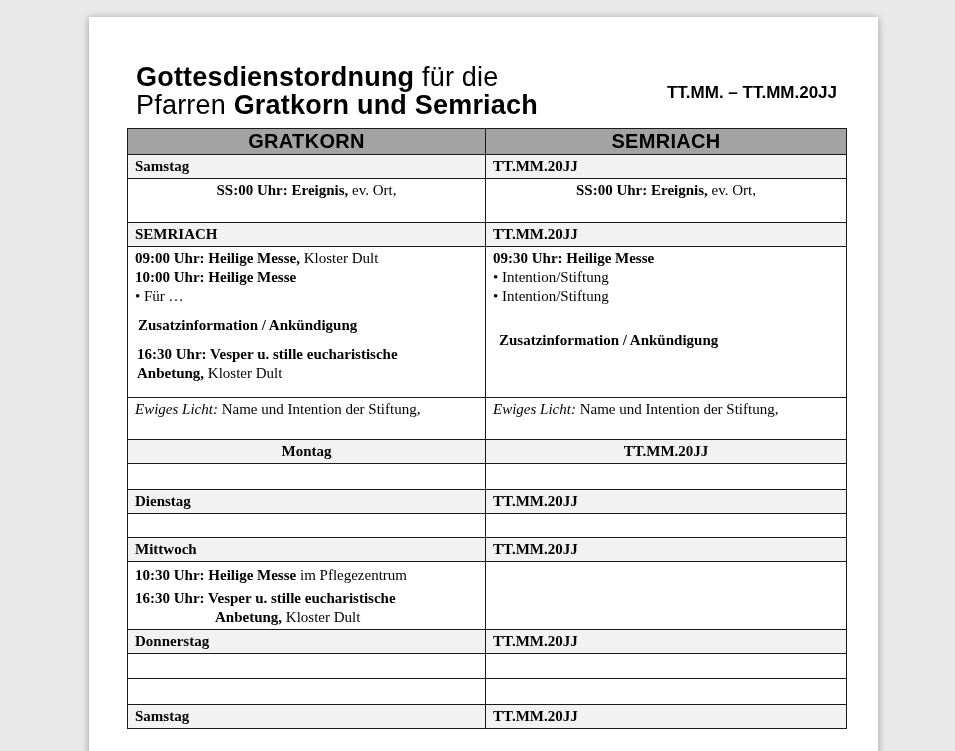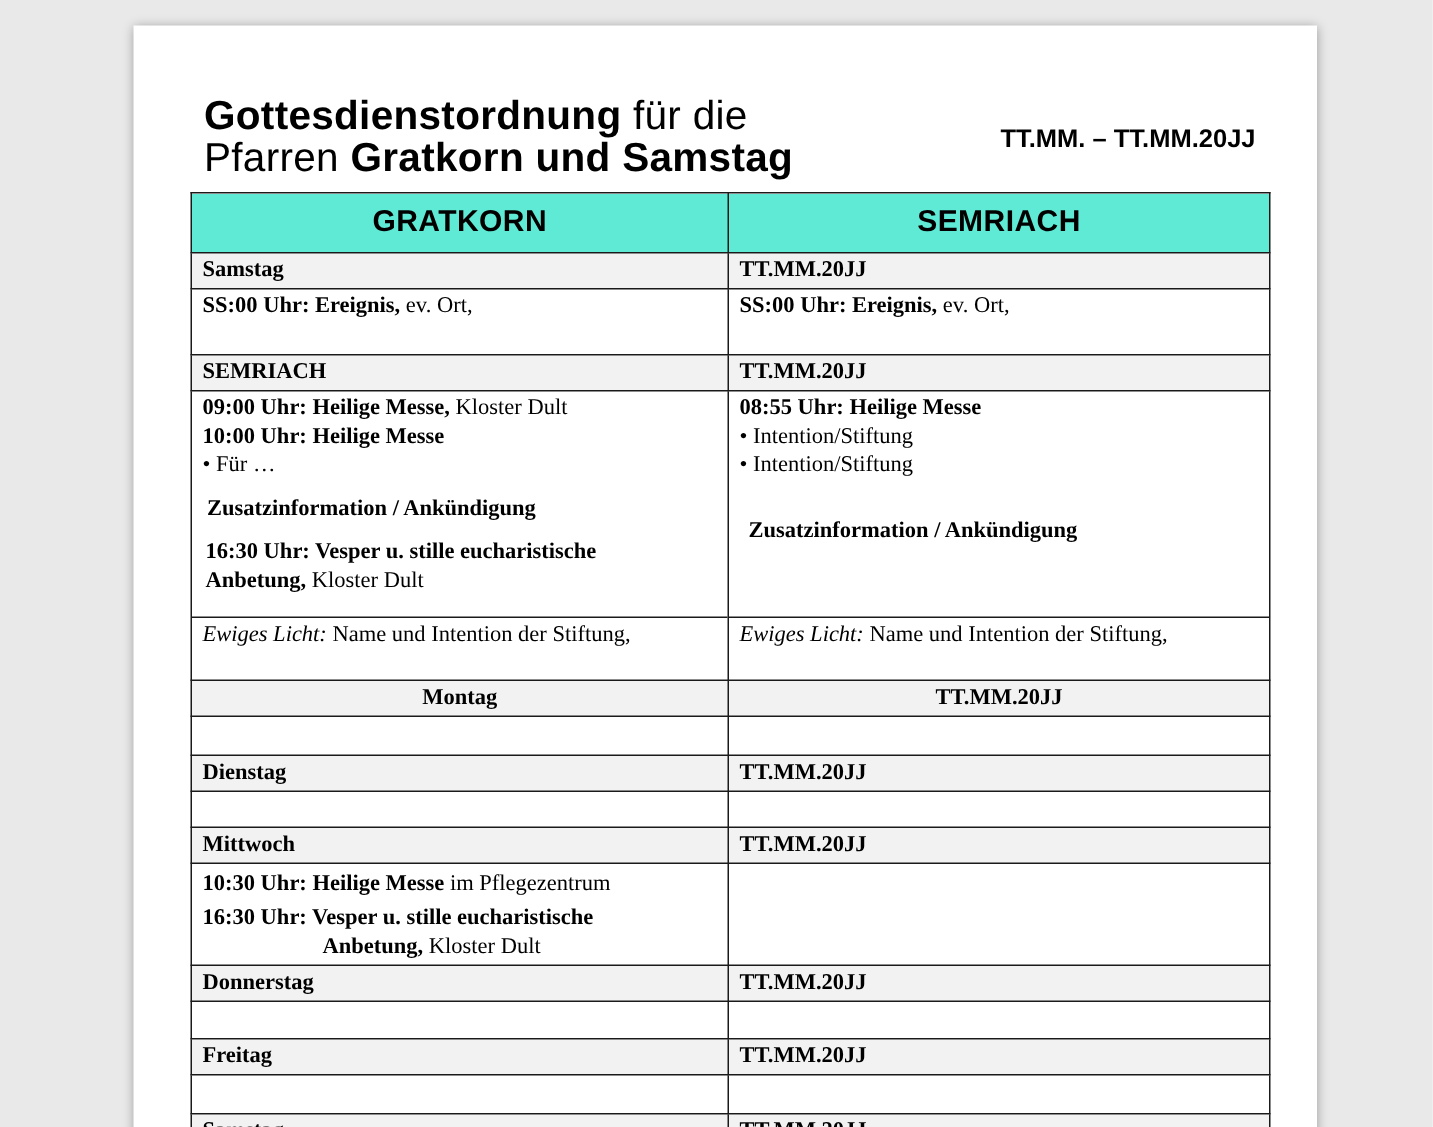--- a/index.html
+++ b/index.html
@@ -31,39 +31,39 @@
     font-family:"Liberation Serif", serif;
   }
   .schedule th, .schedule td {
     border:1px solid #1a1a1a;
     vertical-align:top;
     overflow:hidden;
   }
   .schedule th {
     font-family:"Liberation Sans", sans-serif;
     font-size:20px; font-weight:bold; text-align:center;
-    vertical-align:middle; height:40px; background:#5eead4;
+    vertical-align:middle; height:26px; background:#a3a3a3;
     letter-spacing:0.3px;
   }
   .schedule td { padding:2px 7px; font-size:15px; }
   tr.row-day td { background: var(--day-row-bg, #f2f2f2); }
   tr.dotted td { border-bottom:1px dotted #555; }
   .line { line-height:19px; min-height:19px; white-space:nowrap; }
   .seg-b { font-weight:bold; }
   .seg-i { font-style:italic; }
 </style>
 </head>
 <body>
 
 <div class="page">
 
   <div class="doc-header">
     <div class="title">
       <span class="b">Gottesdienstordnung</span><span> für die</span><br>
-      <span>Pfarren </span><span class="b">Gratkorn und Samstag</span>
+      <span>Pfarren </span><span class="b">Gratkorn und Semriach</span>
     </div>
     <div class="date-range">TT.MM. – TT.MM.20JJ</div>
   </div>
 
   <table class="schedule">
     <colgroup>
       <col style="width:358px">
       <col style="width:361px">
     </colgroup>
     <thead>
@@ -74,21 +74,21 @@
     </thead>
     <tbody>
         <tr class="row-day" style="height: 23px;">
           <td>
             <div class="line"><span class="seg-b">Samstag</span></div>
           </td>
           <td>
             <div class="line"><span class="seg-b">TT.MM.20JJ</span></div>
           </td>
         </tr>
-        <tr class="row-content" style="height: 44px;">
+        <tr class="row-content" style="height: 44px; text-align: center;">
           <td>
             <div class="line"><span class="seg-b">SS:00 Uhr: Ereignis,</span><span class="seg-r"> ev. Ort,</span></div>
           </td>
           <td>
             <div class="line"><span class="seg-b">SS:00 Uhr: Ereignis,</span><span class="seg-r"> ev. Ort,</span></div>
           </td>
         </tr>
         <tr class="row-day" style="height: 22px;">
           <td>
             <div class="line"><span class="seg-b">SEMRIACH</span></div>
@@ -100,21 +100,21 @@
         <tr class="row-content dotted" style="height: 151px;">
           <td>
             <div class="line"><span class="seg-b">09:00 Uhr: Heilige Messe,</span><span class="seg-r"> Kloster Dult</span></div>
             <div class="line"><span class="seg-b">10:00 Uhr: Heilige Messe</span></div>
             <div class="line"><span class="seg-r">• Für …</span></div>
             <div class="line" style="padding-left: 3px; margin-top: 10px;"><span class="seg-b">Zusatzinformation / Ankündigung</span></div>
             <div class="line" style="padding-left: 2px; margin-top: 10px;"><span class="seg-b">16:30 Uhr: Vesper u. stille eucharistische</span></div>
             <div class="line" style="padding-left: 2px;"><span class="seg-b">Anbetung,</span><span class="seg-r"> Kloster Dult</span></div>
           </td>
           <td>
-            <div class="line"><span class="seg-b">08:55 Uhr: Heilige Messe</span></div>
+            <div class="line"><span class="seg-b">09:30 Uhr: Heilige Messe</span></div>
             <div class="line"><span class="seg-r">• Intention/Stiftung</span></div>
             <div class="line"><span class="seg-r">• Intention/Stiftung</span></div>
             <div class="line" style="padding-left: 6px; margin-top: 25px;"><span class="seg-b">Zusatzinformation / Ankündigung</span></div>
           </td>
         </tr>
         <tr class="row-content" style="height: 42px;">
           <td>
             <div class="line"><span class="seg-i">Ewiges Licht:</span><span class="seg-r"> Name und Intention der Stiftung,</span></div>
           </td>
           <td>
@@ -166,28 +166,20 @@
             <div class="line"><span class="seg-b">Donnerstag</span></div>
           </td>
           <td>
             <div class="line"><span class="seg-b">TT.MM.20JJ</span></div>
           </td>
         </tr>
         <tr class="row-empty" style="height: 25px;">
           <td></td>
           <td></td>
         </tr>
-        <tr class="row-day" style="height: 22px;">
-          <td>
-            <div class="line"><span class="seg-b">Freitag</span></div>
-          </td>
-          <td>
-            <div class="line"><span class="seg-b">TT.MM.20JJ</span></div>
-          </td>
-        </tr>
         <tr class="row-empty" style="height: 26px;">
           <td></td>
           <td></td>
         </tr>
         <tr class="row-day" style="height: 23px;">
           <td>
             <div class="line"><span class="seg-b">Samstag</span></div>
           </td>
           <td>
             <div class="line"><span class="seg-b">TT.MM.20JJ</span></div>

